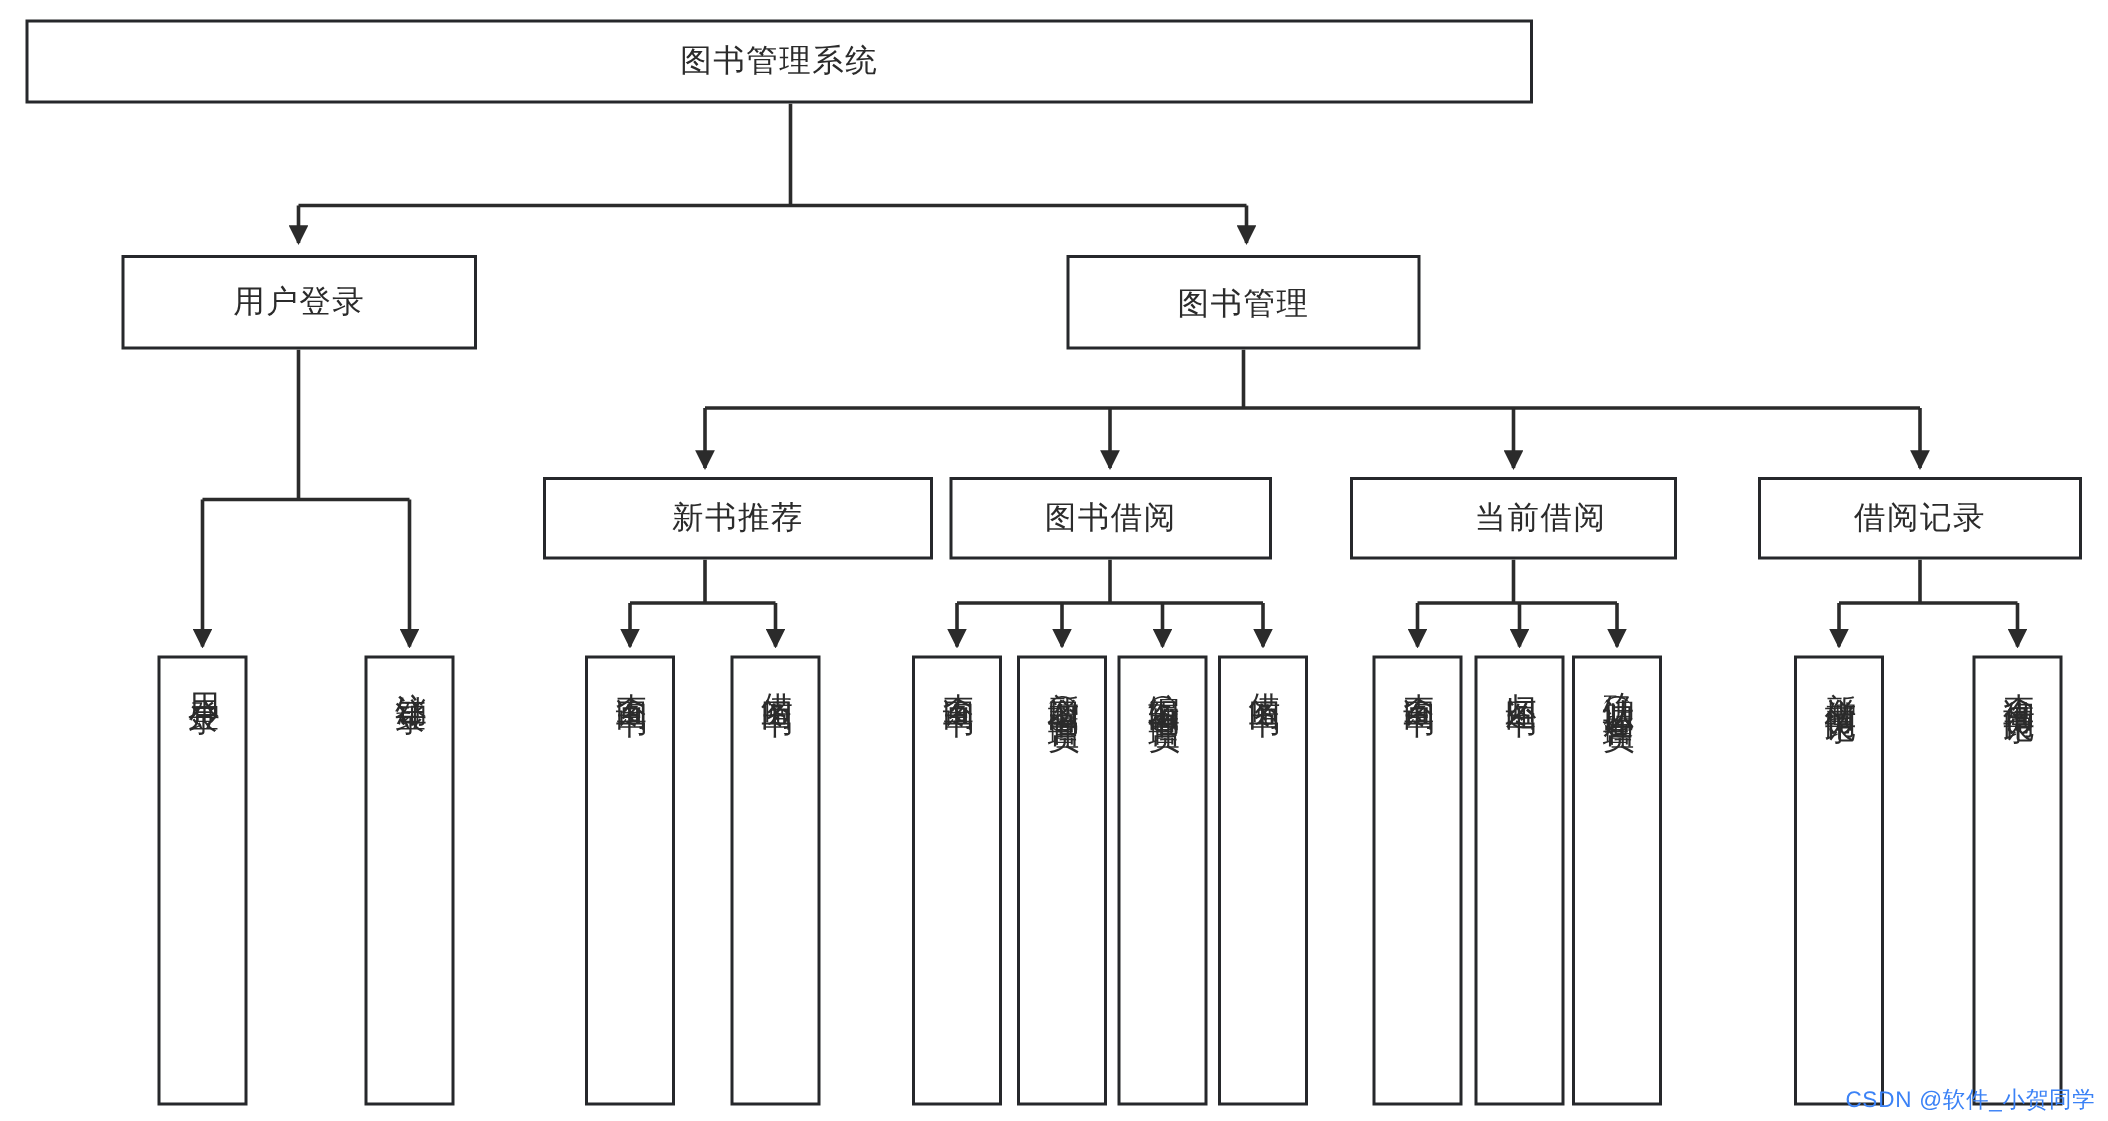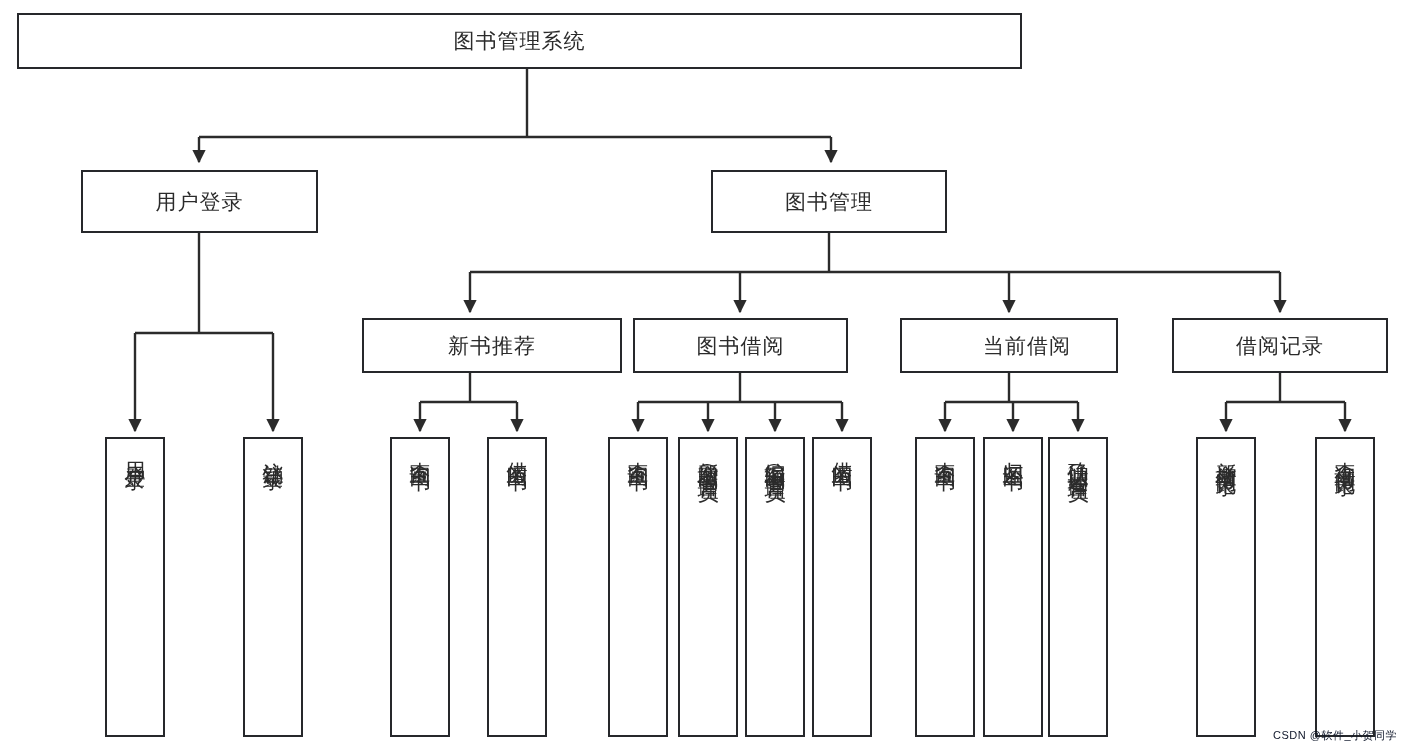--- a/index.html
+++ b/index.html
@@ -52,22 +52,22 @@
     text-orientation: upright;
     font-size: 21px;
     line-height: 24px;
     letter-spacing: 3px;
     white-space: nowrap;
   }
   #watermark {
     position: absolute;
     right: 8px;
     bottom: 4px;
-    font-size: 11px;
-    color: #0f172a;
+    font-size: 15px;
+    color: #3b82f6;
     letter-spacing: 0.5px;
     white-space: nowrap;
     font-family: "Liberation Sans", "DejaVu Sans", sans-serif;
   }
 </style>
 </head>
 <body>
 
 <div id="canvas">
 

